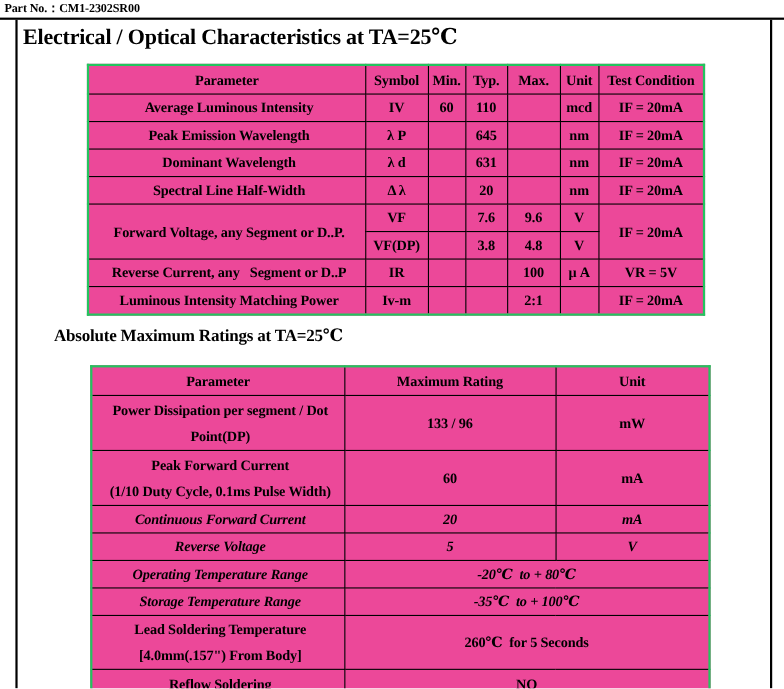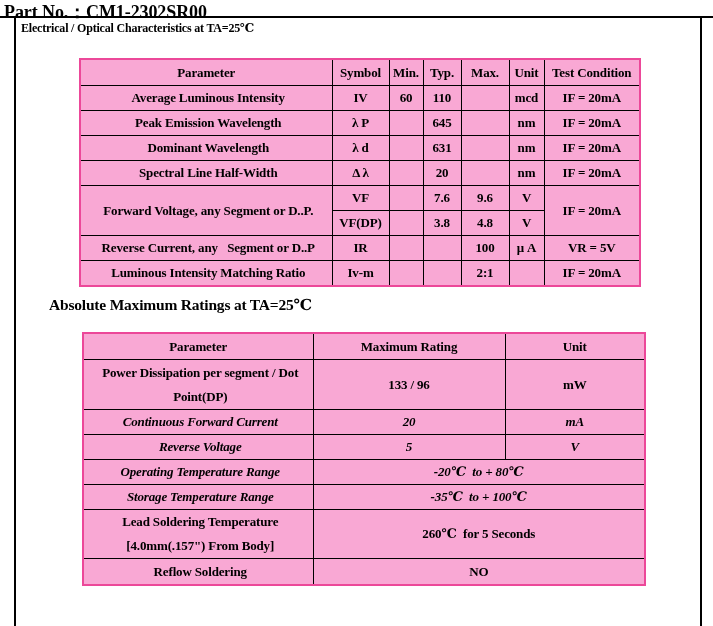--- a/index.html
+++ b/index.html
@@ -1,29 +1,29 @@
 <!DOCTYPE html>
 <html><head>
 <meta charset="utf-8">
 <style>
   html,body { margin:0; padding:0; background:#ffffff; }
   .page {
     position:relative; width:713px; height:626px; overflow:hidden;
     background:#ffffff; color:#000000;
     font-family:"Liberation Serif","DejaVu Serif",serif; font-weight:bold;
   }
-  .part-no { position:absolute; left:4px; top:0px; font-size:18px; letter-spacing:-0.1px; }
+  .part-no { position:absolute; left:4px; top:0px; font-size:11px; letter-spacing:-0.1px; }
   .top-rule { position:absolute; left:0; top:16px; width:713px; height:2px; background:#000; }
   .frame {
     position:absolute; left:14px; top:18px; width:684px; height:608px;
     border-left:2px solid #000; border-right:2px solid #000;
   }
-  .sec1-title { position:absolute; left:21px; top:21px; font-size:12px; letter-spacing:-0.2px; }
+  .sec1-title { position:absolute; left:21px; top:21px; font-size:20px; letter-spacing:-0.2px; }
   .sec2-title { position:absolute; left:49px; top:295px; font-size:15.5px; letter-spacing:-0.2px;text-align:right; }
-  table { position:absolute; border-collapse:collapse; table-layout:fixed; background:#f9a8d4; border:2px solid #ec4899; }
+  table { position:absolute; border-collapse:collapse; table-layout:fixed; background:#ec4899; border:2px solid #22c55e; }
   th,td {
     border:1.5px solid #000; padding:0; font-size:13px; font-weight:bold;
     text-align:center; vertical-align:middle; letter-spacing:-0.15px;
     overflow:hidden;
   }
   .t1 { left:79px; top:58px; }
   .t1 th { height:25px; }
   .t1 td { height:24px; }
   .t2 { left:82px; top:332px; }
   .t2 th { height:25px; }
@@ -123,21 +123,21 @@
       <tr>
         <td class="param prewrap">Reverse Current, any   Segment or D..P</td>
         <td>IR</td>
         <td></td>
         <td></td>
         <td>100</td>
         <td>μ A</td>
         <td>VR = 5V</td>
       </tr>
       <tr>
-        <td class="param">Luminous Intensity Matching Ratio</td>
+        <td class="param">Luminous Intensity Matching Power</td>
         <td>Iv-m</td>
         <td></td>
         <td></td>
         <td>2:1</td>
         <td></td>
         <td>IF = 20mA</td>
       </tr>
     </tbody>
   </table>
 
@@ -156,20 +156,26 @@
         <th>Unit</th>
       </tr>
     </thead>
     <tbody>
       <tr class="h49">
         <td class="param prewrap twoline">Power Dissipation per segment / Dot
 Point(DP)</td>
         <td>133 / 96</td>
         <td>mW</td>
       </tr>
+      <tr class="h49">
+        <td class="param prewrap twoline">Peak Forward Current
+(1/10 Duty Cycle, 0.1ms Pulse Width)</td>
+        <td>60</td>
+        <td>mA</td>
+      </tr>
       <tr class="h24">
         <td class="param">Continuous Forward Current</td>
         <td>20</td>
         <td>mA</td>
       </tr>
       <tr class="h24">
         <td class="param">Reverse Voltage</td>
         <td>5</td>
         <td>V</td>
       </tr>

